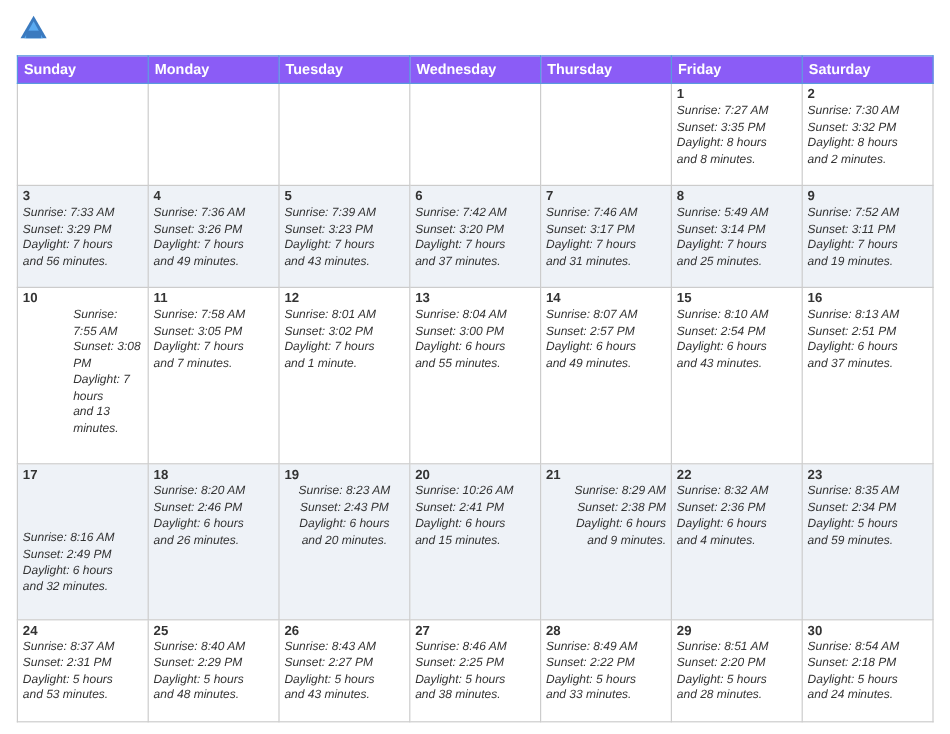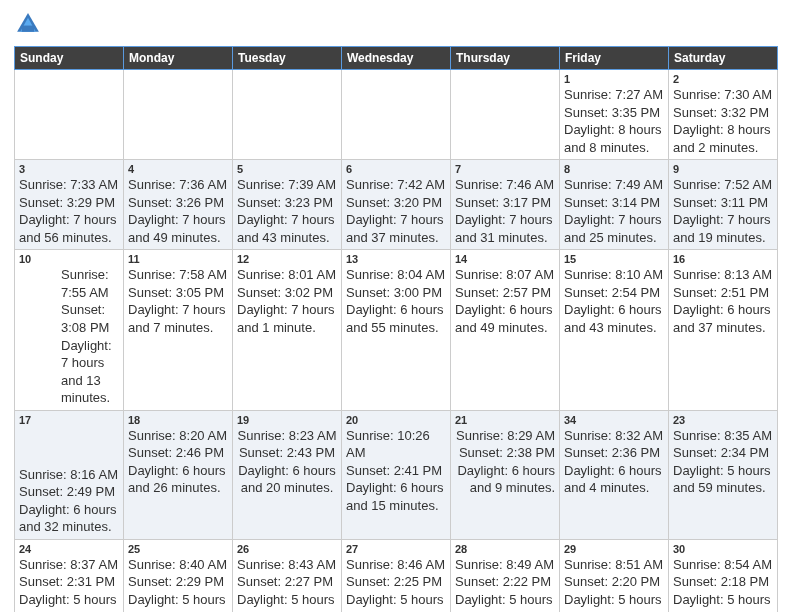--- a/index.html
+++ b/index.html
@@ -54,21 +54,21 @@
       color: #555;
     }
     .calendar {
       flex: 1;
       border: 1px solid #ccc;
       border-collapse: collapse;
       width: 100%;
       table-layout: fixed;
     }
     .calendar th {
-      background-color: #404040;
+      background-color: #8b5cf6;
       color: #fff;
       text-align: left;
       padding: 4px 5px;
       font-size: 12px;
       border: 1px solid #5a9adf;
     }
     .calendar td {
       border: 1px solid #ccc;
       vertical-align: top;
       padding: 3px 4px;
@@ -77,22 +77,23 @@
       background: #fff;
     }
     .day-num {
       font-size: 11px;
       font-weight: bold;
       display: block;
       margin-bottom: 1px;
     }
     .day-info {
       line-height: 1.35;
-      font-size: 13px;
+      font-size: 10px;
       color: #333;
+      font-style: italic;
     }
     .row-shaded td {
       background: #eef2f7;
     }
     .row-normal td {
       background: #fff;
     }
   </style>
 </head>
 <body>
@@ -181,21 +182,21 @@
           </td>
           <td>
             <span class="day-num">7</span>
             <div class="day-info" style="white-space: pre-line;">Sunrise: 7:46 AM
 Sunset: 3:17 PM
 Daylight: 7 hours
 and 31 minutes.</div>
           </td>
           <td>
             <span class="day-num">8</span>
-            <div class="day-info" style="white-space: pre-line;">Sunrise: 7:49 AM
+            <div class="day-info" style="white-space: pre-line;">Sunrise: 5:49 AM
 Sunset: 3:14 PM
 Daylight: 7 hours
 and 25 minutes.</div>
           </td>
           <td>
             <span class="day-num">9</span>
             <div class="day-info" style="white-space: pre-line;">Sunrise: 7:52 AM
 Sunset: 3:11 PM
 Daylight: 7 hours
 and 19 minutes.</div>
@@ -282,21 +283,21 @@
 and 15 minutes.</div>
           </td>
           <td>
             <span class="day-num">21</span>
             <div class="day-info" style="white-space: pre-line; text-align: right;">Sunrise: 8:29 AM
 Sunset: 2:38 PM
 Daylight: 6 hours
 and 9 minutes.</div>
           </td>
           <td>
-            <span class="day-num">34</span>
+            <span class="day-num">22</span>
             <div class="day-info" style="white-space: pre-line;">Sunrise: 8:32 AM
 Sunset: 2:36 PM
 Daylight: 6 hours
 and 4 minutes.</div>
           </td>
           <td>
             <span class="day-num">23</span>
             <div class="day-info" style="white-space: pre-line;">Sunrise: 8:35 AM
 Sunset: 2:34 PM
 Daylight: 5 hours

